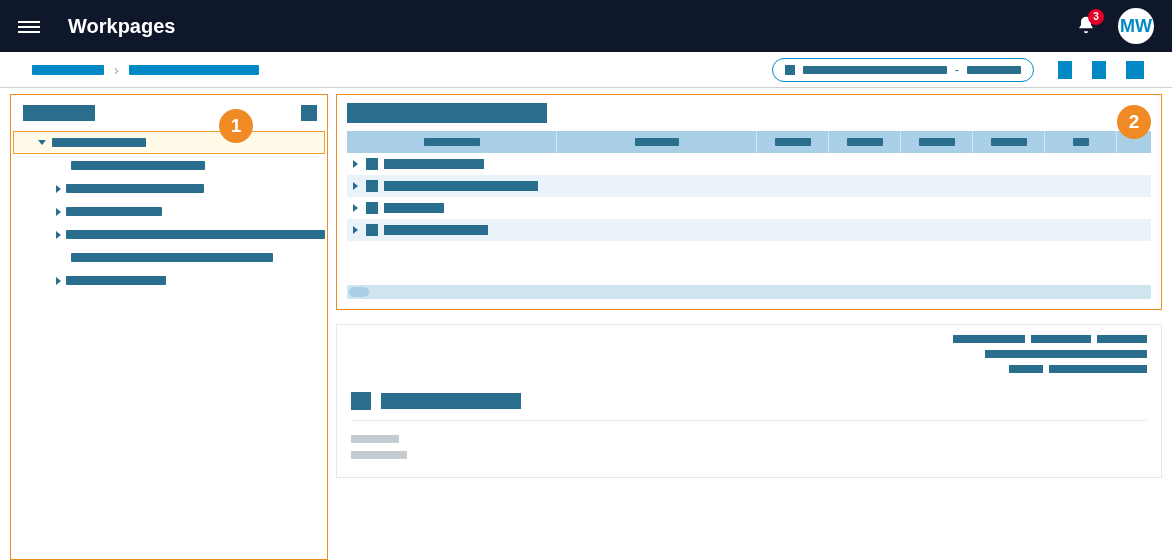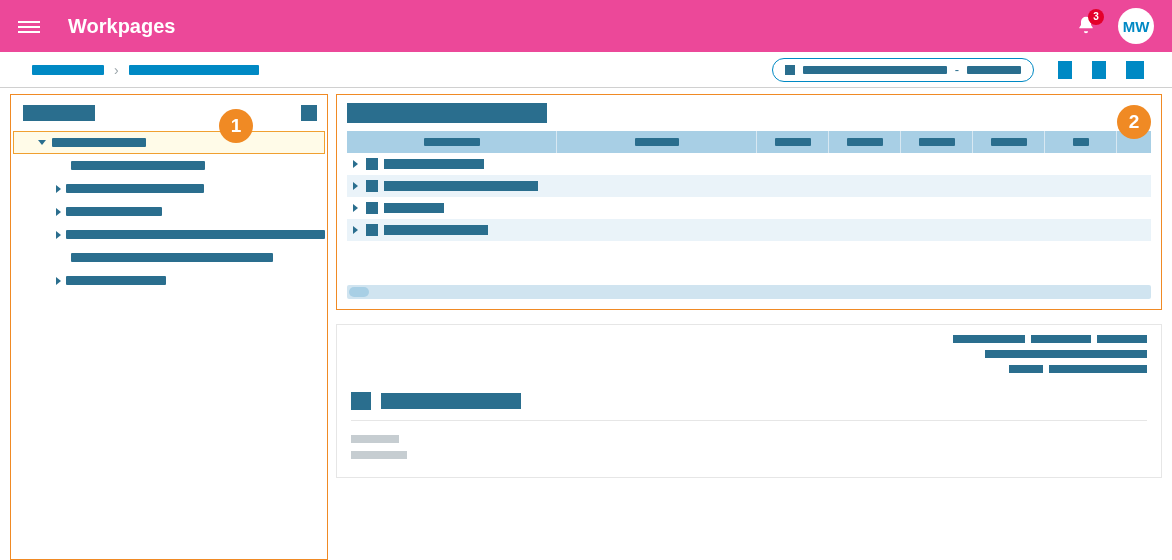--- a/index.html
+++ b/index.html
@@ -1,26 +1,26 @@
 <!DOCTYPE html>
 <html><head>
 <meta charset="utf-8">
 <style>
   * { box-sizing: border-box; margin: 0; padding: 0; }
   body { font-family: Arial, sans-serif; font-size: 13px; background: #fff; width: 1172px; height: 560px; overflow: hidden; }
   
   
-  .topbar { background: #ec4899; height: 52px; display: flex; align-items: center; padding: 0 18px; color: #fff; }
+  .topbar { background: #0f172a; height: 52px; display: flex; align-items: center; padding: 0 18px; color: #fff; }
   .menu-icon { width: 22px; height: 16px; cursor: pointer; }
   .menu-icon div { height: 2px; background: #fff; margin: 3px 0; }
   .app-title { font-size: 20px; font-weight: bold; margin-left: 28px; }
   .top-spacer { flex: 1; }
   .bell { position: relative; margin-right: 22px; cursor: pointer; }
   .badge { position: absolute; top: -6px; right: -8px; background: #e4002b; color: #fff; border-radius: 50%; width: 16px; height: 16px; font-size: 10px; display: flex; align-items: center; justify-content: center; font-weight: bold; }
-  .avatar { width: 36px; height: 36px; border-radius: 50%; background: #fff; color: #0089c4; display: flex; align-items: center; justify-content: center; font-weight: bold; font-size: 15px; cursor: pointer; }
+  .avatar { width: 36px; height: 36px; border-radius: 50%; background: #fff; color: #0089c4; display: flex; align-items: center; justify-content: center; font-weight: bold; font-size: 18px; cursor: pointer; }
   
   
   .breadcrumb-bar { height: 36px; border-bottom: 1px solid #d0d0d0; display: flex; align-items: center; padding: 0 18px 0 32px; }
   .bc-item { height: 10px; background: #0089c4; border-radius: 1px; }
   .bc-sep { margin: 0 10px; color: #9ba5aa; font-size: 14px; }
   .bc-spacer { flex: 1; }
   .filter-pill { border: 1.5px solid #0089c4; border-radius: 14px; height: 24px; display: flex; align-items: center; padding: 0 12px; margin-right: 14px; cursor: pointer; gap: 8px; }
   .filter-pill .sq { width: 10px; height: 10px; background: #2a6e8e; }
   .filter-pill .bar { height: 8px; background: #2a6e8e; border-radius: 1px; }
   .toolbar-btn { width: 14px; height: 18px; background: #0089c4; margin: 0 10px; cursor: pointer; }

